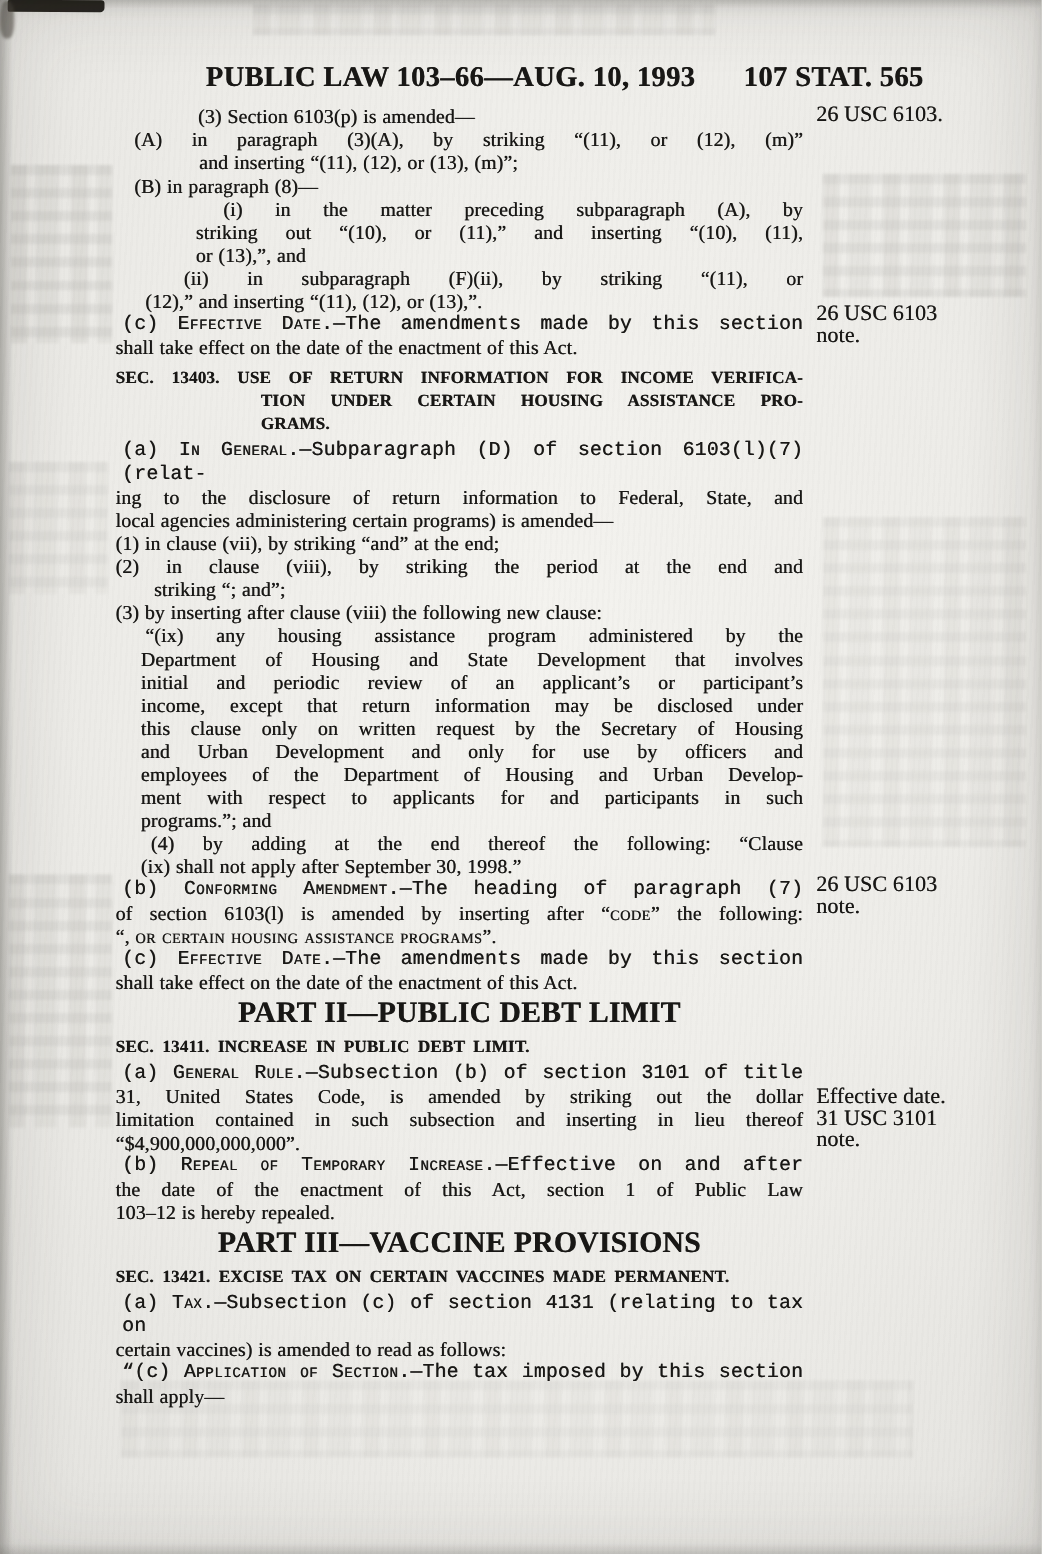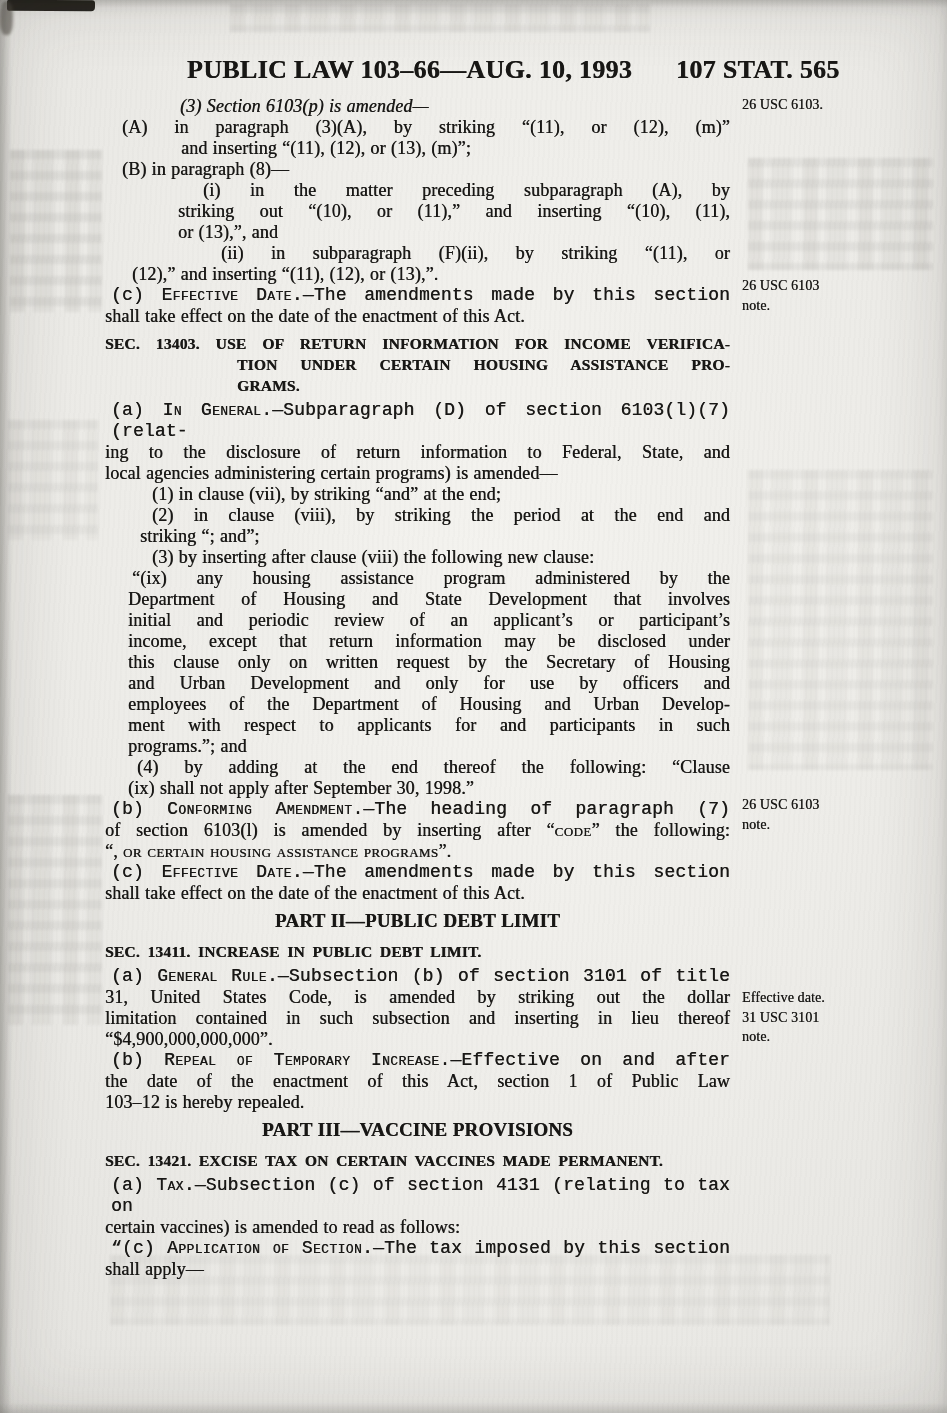--- a/index.html
+++ b/index.html
@@ -23,35 +23,35 @@
   .content{
     position:absolute;left:105px;top:96px;width:625px;
     font-size:18px;line-height:21px;letter-spacing:.15px;word-spacing:.5px;
     text-shadow:.4px 0 0 rgba(22,21,19,.85);
   }
   .block{margin:0;}
   .ln{text-align:justify;text-align-last:justify;min-height:21px;}
   .ln.last{text-align-last:left;}
   .sc{font-variant:small-caps;letter-spacing:.4px;}
   
-  .ind-p3  .ln{padding-left:0;font-style:italic;}   .ind-p3  .ln:first-child{margin-left:75px;}
+  .ind-p3  .ln{padding-left:0;}   .ind-p3  .ln:first-child{margin-left:75px;}
   .ind-pA  .ln{padding-left:76px;}.ind-pA  .ln:first-child{margin-left:17px;padding-left:0;}
   .ind-pi  .ln{padding-left:73px;}.ind-pi  .ln:first-child{margin-left:98px;padding-left:0;}
-  .ind-pii .ln{padding-left:27px;}.ind-pii .ln:first-child{margin-left:116px;padding-left:0;}
+  .ind-pii .ln{padding-left:27px;}.ind-pii .ln:first-child{margin-left:62px;padding-left:0;}
   .ind-sub .ln{padding-left:0;}   .ind-sub .ln:first-child{margin-left:6px;font-family:Liberation Mono, monospace;}
-  .ind-par .ln{padding-left:35px;}.ind-par .ln:first-child{margin-left:47px;padding-left:0;font-family:Liberation Serif, serif;}
+  .ind-par .ln{padding-left:35px;}.ind-par .ln:first-child{padding-left:0;font-family:Liberation Serif, serif;}
   .ind-quote  .ln{padding-left:23px;}.ind-quote  .ln:first-child{margin-left:27px;padding-left:0;}
   .ind-quote2 .ln{padding-left:23px;}.ind-quote2 .ln:first-child{margin-left:32px;padding-left:0;font-family:Liberation Serif, serif;}
   .sec-heading{margin:6px 0 4px;font-weight:bold;font-size:15.5px;line-height:21px;letter-spacing:.2px;word-spacing:3.5px;}
   .sec-heading .ln{padding-left:132px;}
   .sec-heading .ln:first-child{padding-left:0;}
-  .part-heading{margin:2px 0 6px;font-weight:bold;font-size:19px;line-height:29px;letter-spacing:.2px;}
+  .part-heading{margin:2px 0 6px;font-weight:bold;font-size:27px;line-height:29px;letter-spacing:.2px;}
   .part-heading .ln,.part-heading .ln.last{text-align:center;text-align-last:center;}
   
-  .margin-note{position:absolute;left:742px;width:190px;font-size:14px;line-height:19.5px;white-space:pre-line;letter-spacing:.1px;text-shadow:.3px 0 0 rgba(22,21,19,.8);}
+  .margin-note{position:absolute;left:742px;width:190px;font-size:20px;line-height:19.5px;white-space:pre-line;letter-spacing:.1px;text-shadow:.3px 0 0 rgba(22,21,19,.8);}
   .mn-0{top:95px;} .mn-1{top:276px;} .mn-2{top:795px;} .mn-3{top:988px;}
   
   .smudge-bar{position:absolute;left:7px;top:0;width:88px;height:11px;background:#17150f;border-radius:2px 3px 4px 2px;transform:rotate(.3deg);opacity:.92;}
   .smudge-blob{position:absolute;left:0;top:1px;width:13px;height:34px;background:#4a463e;filter:blur(1.5px);opacity:.55;border-radius:40%;}
   .edge-left{position:absolute;left:0;top:0;width:12px;height:100%;background:linear-gradient(to right, rgba(40,38,33,.20), rgba(40,38,33,0));}
   .edge-top{position:absolute;left:0;top:0;width:100%;height:8px;background:linear-gradient(to bottom, rgba(40,38,33,.14), rgba(40,38,33,0));}
   .edge-bottom{position:absolute;left:0;bottom:0;width:100%;height:10px;background:linear-gradient(to top, rgba(40,38,33,.10), rgba(40,38,33,0));}
   .ghost{
     position:absolute;filter:blur(1.6px);pointer-events:none;
     background-image:

